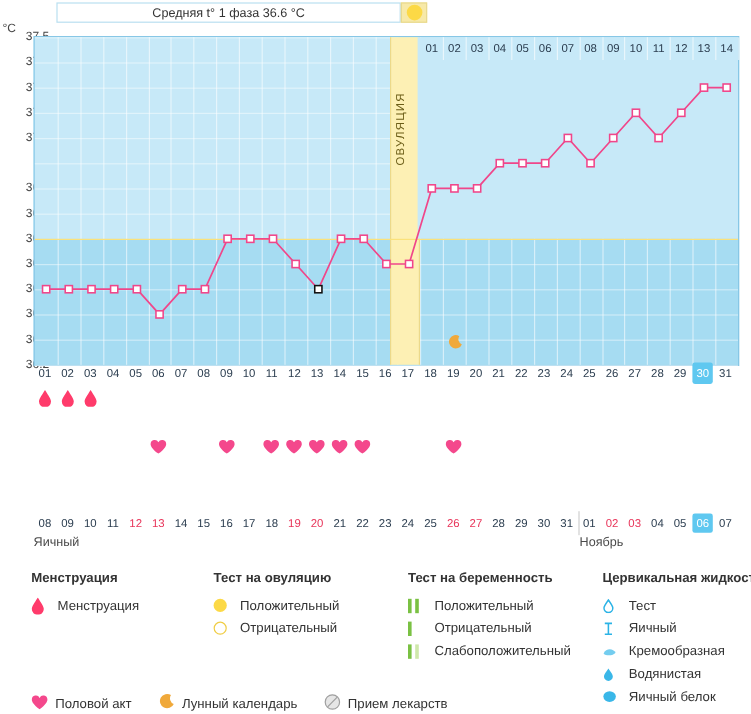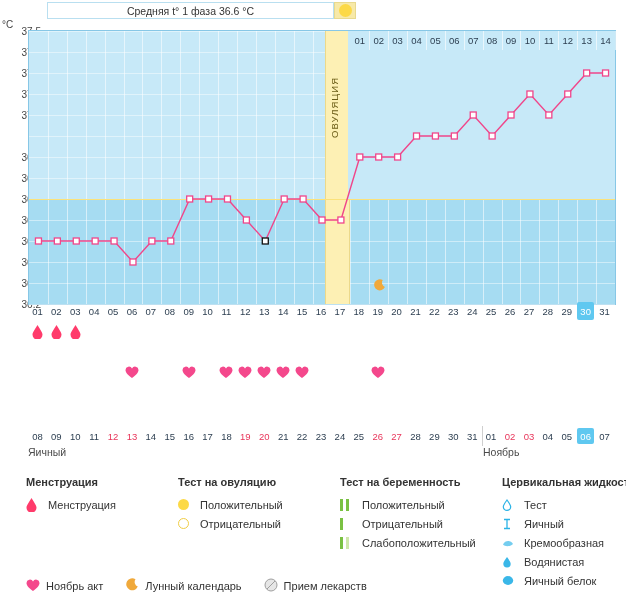--- a/index.html
+++ b/index.html
@@ -400,21 +400,21 @@
   </div>
 </div>
 
 <div class="bottom-row">
   <div class="it">
     <span>
       <svg width="14" height="13" viewBox="0 0 14 13">
           <path d="M7 12 C2 8.4, 0.5 5.8, 0.5 3.9 A3.4 3.4 0 0 1 7 2.6 A3.4 3.4 0 0 1 13.5 3.9 C13.5 5.8, 12 8.4, 7 12 Z" fill="#f4488c"></path>
         </svg>
     </span>
-    <span>Ноябрь акт</span>
+    <span>Половой акт</span>
   </div>
   <div class="it">
     <span>
       <svg width="14" height="14" viewBox="0 0 14 14">
           <path d="M10.5 1.2 A6 6 0 1 0 12.8 8.6 A5 5 0 0 1 10.5 1.2 Z" fill="#f0a93b"></path>
         </svg>
     </span>
     <span>Лунный календарь</span>
   </div>
   <div class="it">

